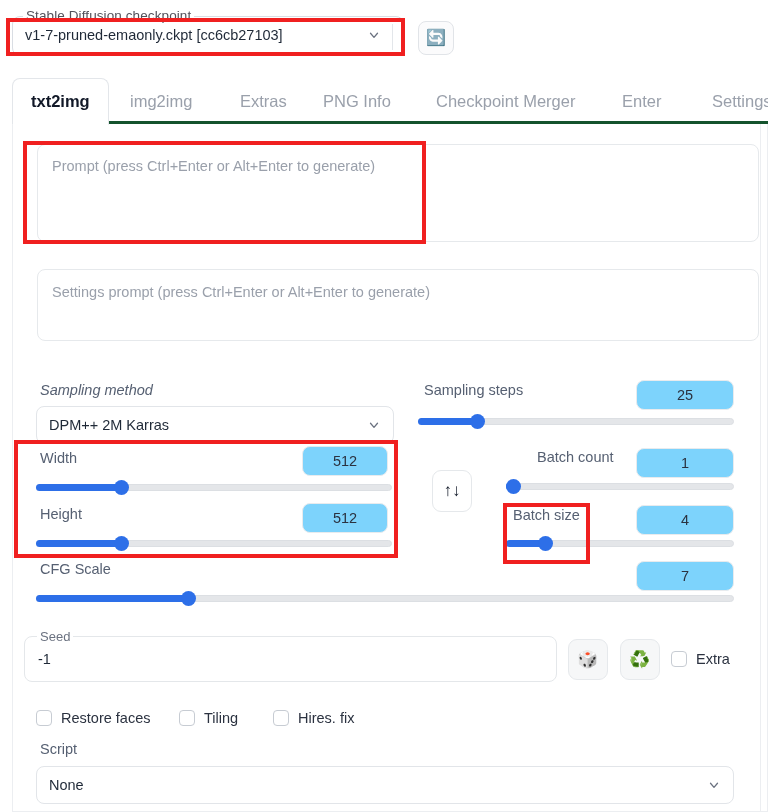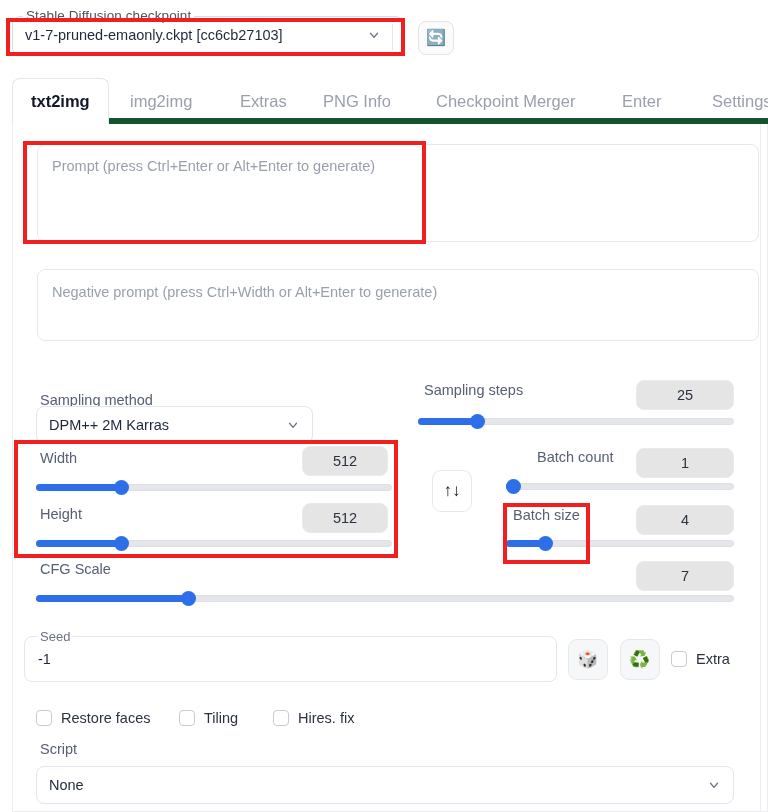--- a/index.html
+++ b/index.html
@@ -50,21 +50,21 @@
     border: 1px solid #e1e4e8; border-radius: 8px;
     background: #fbfbfc;
     display: flex; align-items: center; justify-content: center;
     font-size: 16px; line-height: 1;
   }
 
   
   .tabbar {
     position: absolute; left: 12px; top: 78px;
     width: 756px; height: 46px;
-    border-bottom: 6px solid #14532d;
+    border-bottom: 3px solid #14532d;
   }
   .tab {
     position: absolute; top: 0; height: 46px;
     display: flex; align-items: center;
     font-size: 16.5px; color: #9aa0ab;
     white-space: nowrap;
   }
   .tab.active {
     color: #111827; font-weight: bold;
     background: #ffffff;
@@ -127,21 +127,21 @@
   .dd .caret {
     position: absolute; right: 12px; top: 50%;
     transform: translateY(-50%);
     width: 14px; height: 14px;
   }
 
   
   .numpill {
     position: absolute;
     border: 1px solid #e8ebee; border-radius: 8px;
-    background: #e5e5e5;
+    background: #7dd3fc;
     display: flex; align-items: center; justify-content: center;
     font-size: 14.5px; color: #2b3240;
   }
 
   
   .slider { position: absolute; height: 12px; }
   .slider .track {
     position: absolute; left: 0; top: 3px;
     width: 100%; height: 7px;
     background: #e4e6e9; border-radius: 4px;
@@ -262,29 +262,29 @@
       </div>
   </div>
 
   <div class="panel">
 
     <div class="prompt-box">
       <div class="ph">Prompt (press Ctrl+Enter or Alt+Enter to generate)</div>
     </div>
 
     <div class="neg-box">
-      <div class="ph">Negative prompt (press Ctrl+Width or Alt+Enter to generate)</div>
+      <div class="ph">Settings prompt (press Ctrl+Enter or Alt+Enter to generate)</div>
     </div>
 
   </div>
 
   <div class="right-edge"></div>
 
-  <div class="lbl" style="left:40px; top:392px;">Sampling method</div>
-  <div class="dd" style="left:36px; top:406px; width:277px; height:38px;">
+  <div class="lbl" style="left:40px; top:382px;font-style:italic;">Sampling method</div>
+  <div class="dd" style="left:36px; top:406px; width:358px; height:38px;">
     <div class="val">DPM++ 2M Karras</div>
     <svg class="caret" viewBox="0 0 24 24" fill="none" stroke="#6b7280" stroke-width="2.2" stroke-linecap="round" stroke-linejoin="round">
         <polyline points="6 9 12 16 18 9"></polyline>
       </svg>
   </div>
 
   <div class="lbl" style="left:40px; top:450px;">Width</div>
   <div class="numpill" style="left:302px; top:446px; width:86px; height:30px;">
       <span>512</span>
     </div>

